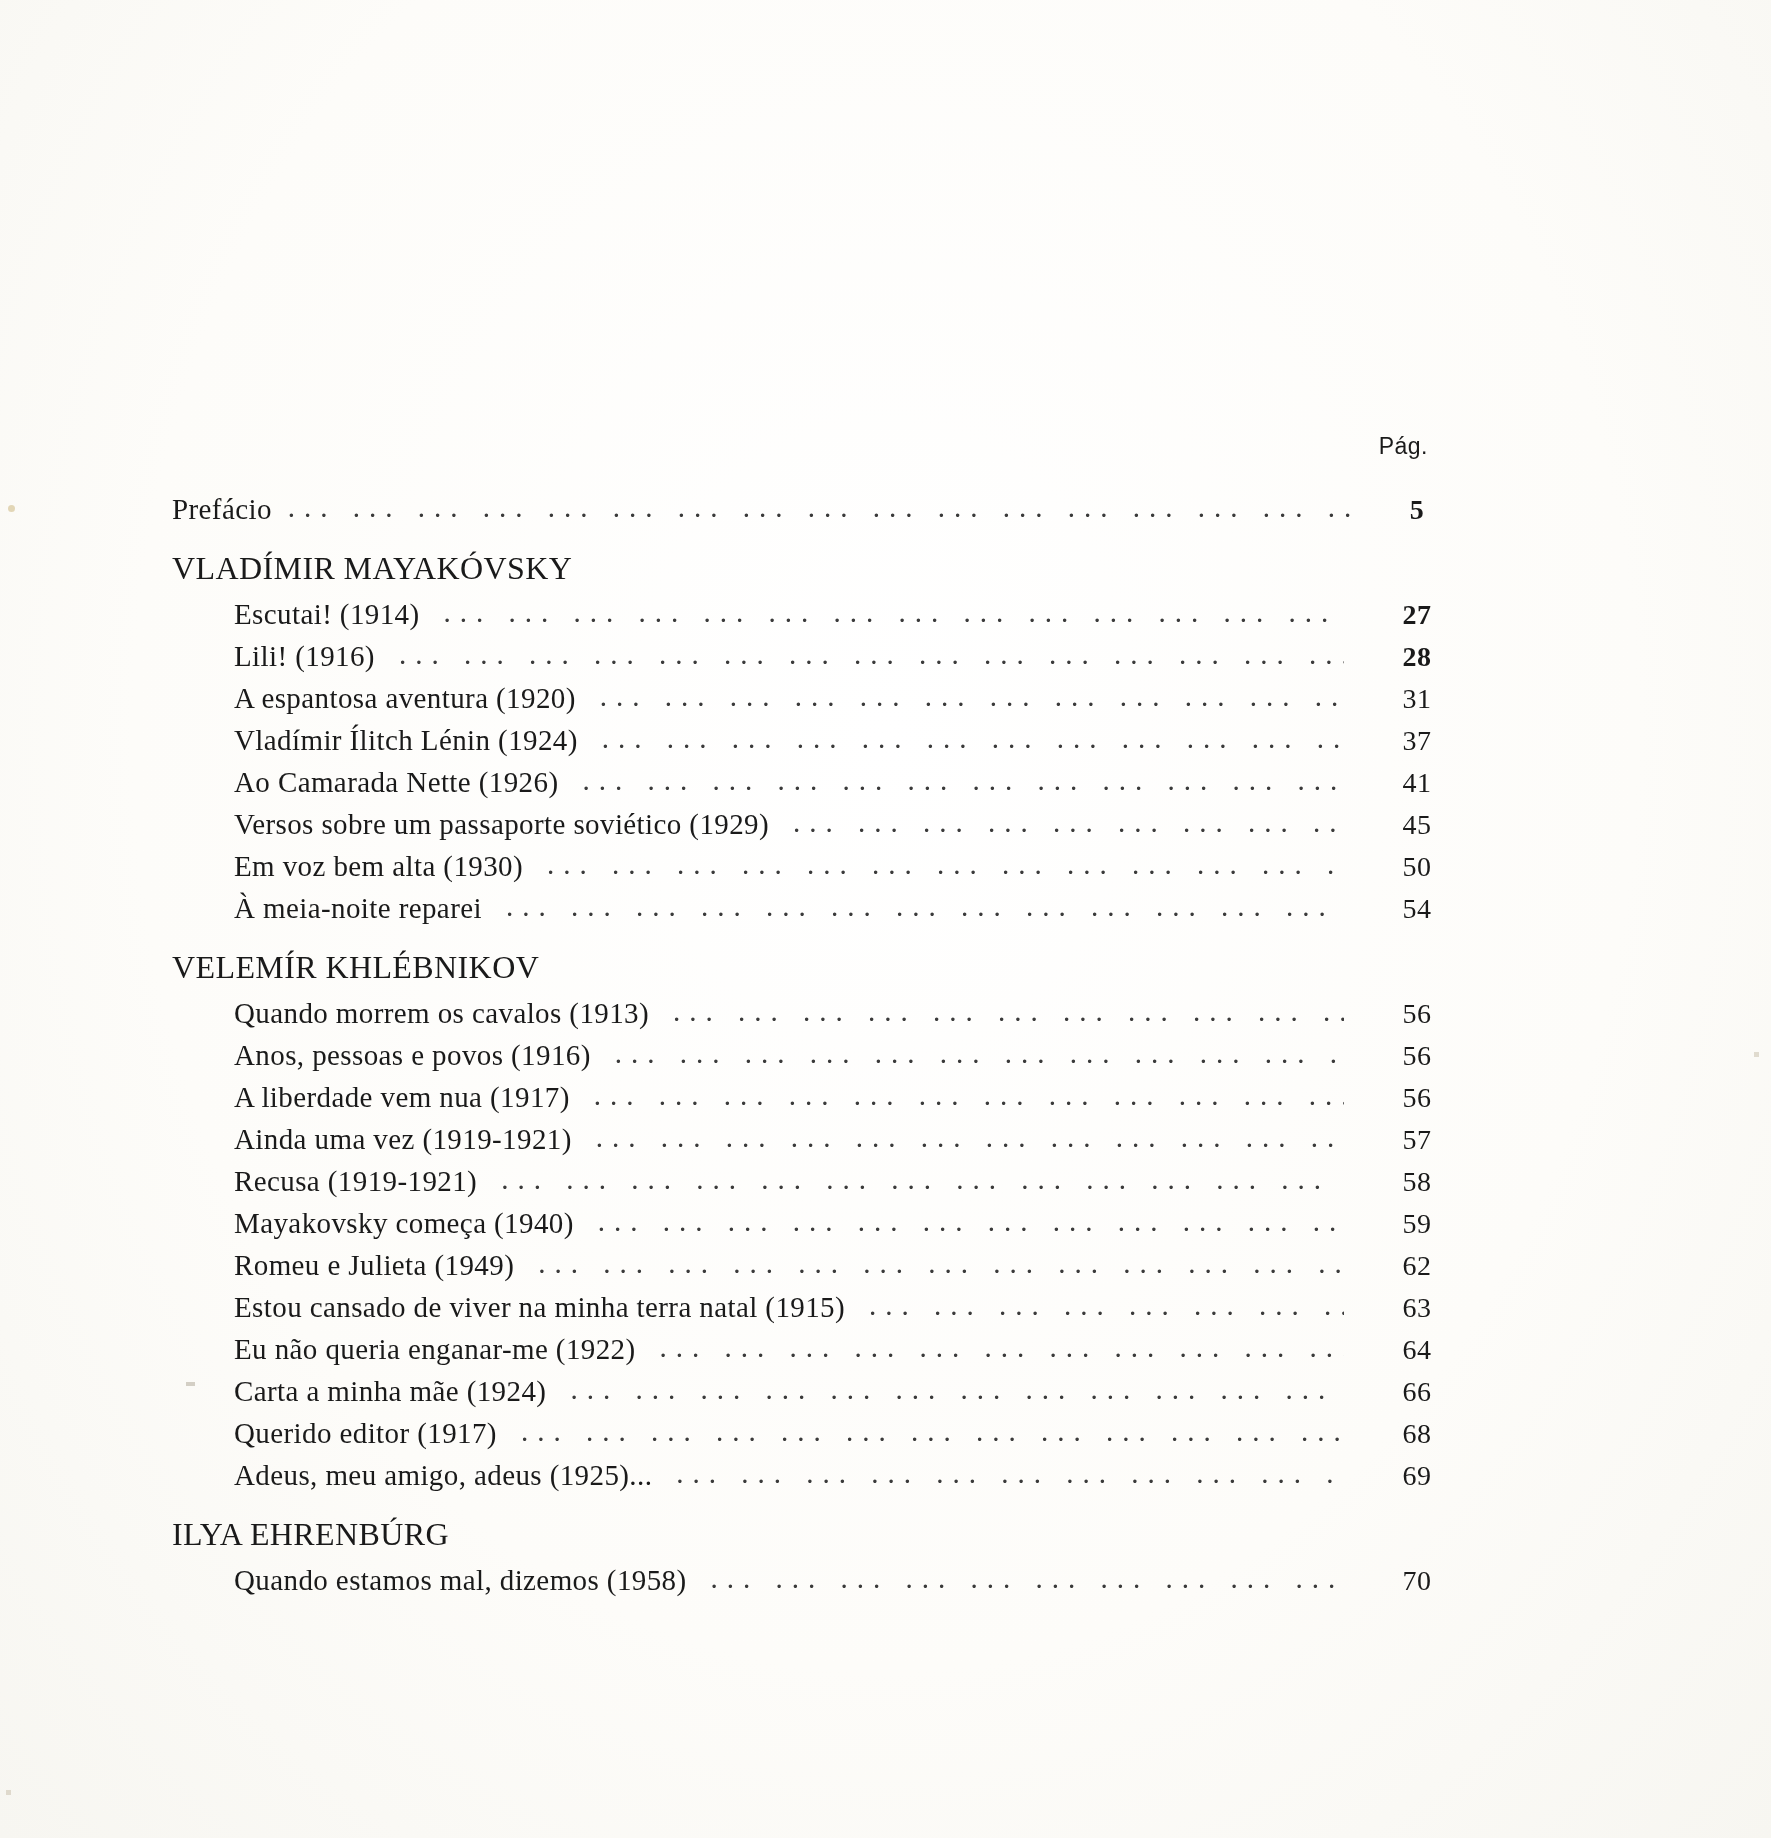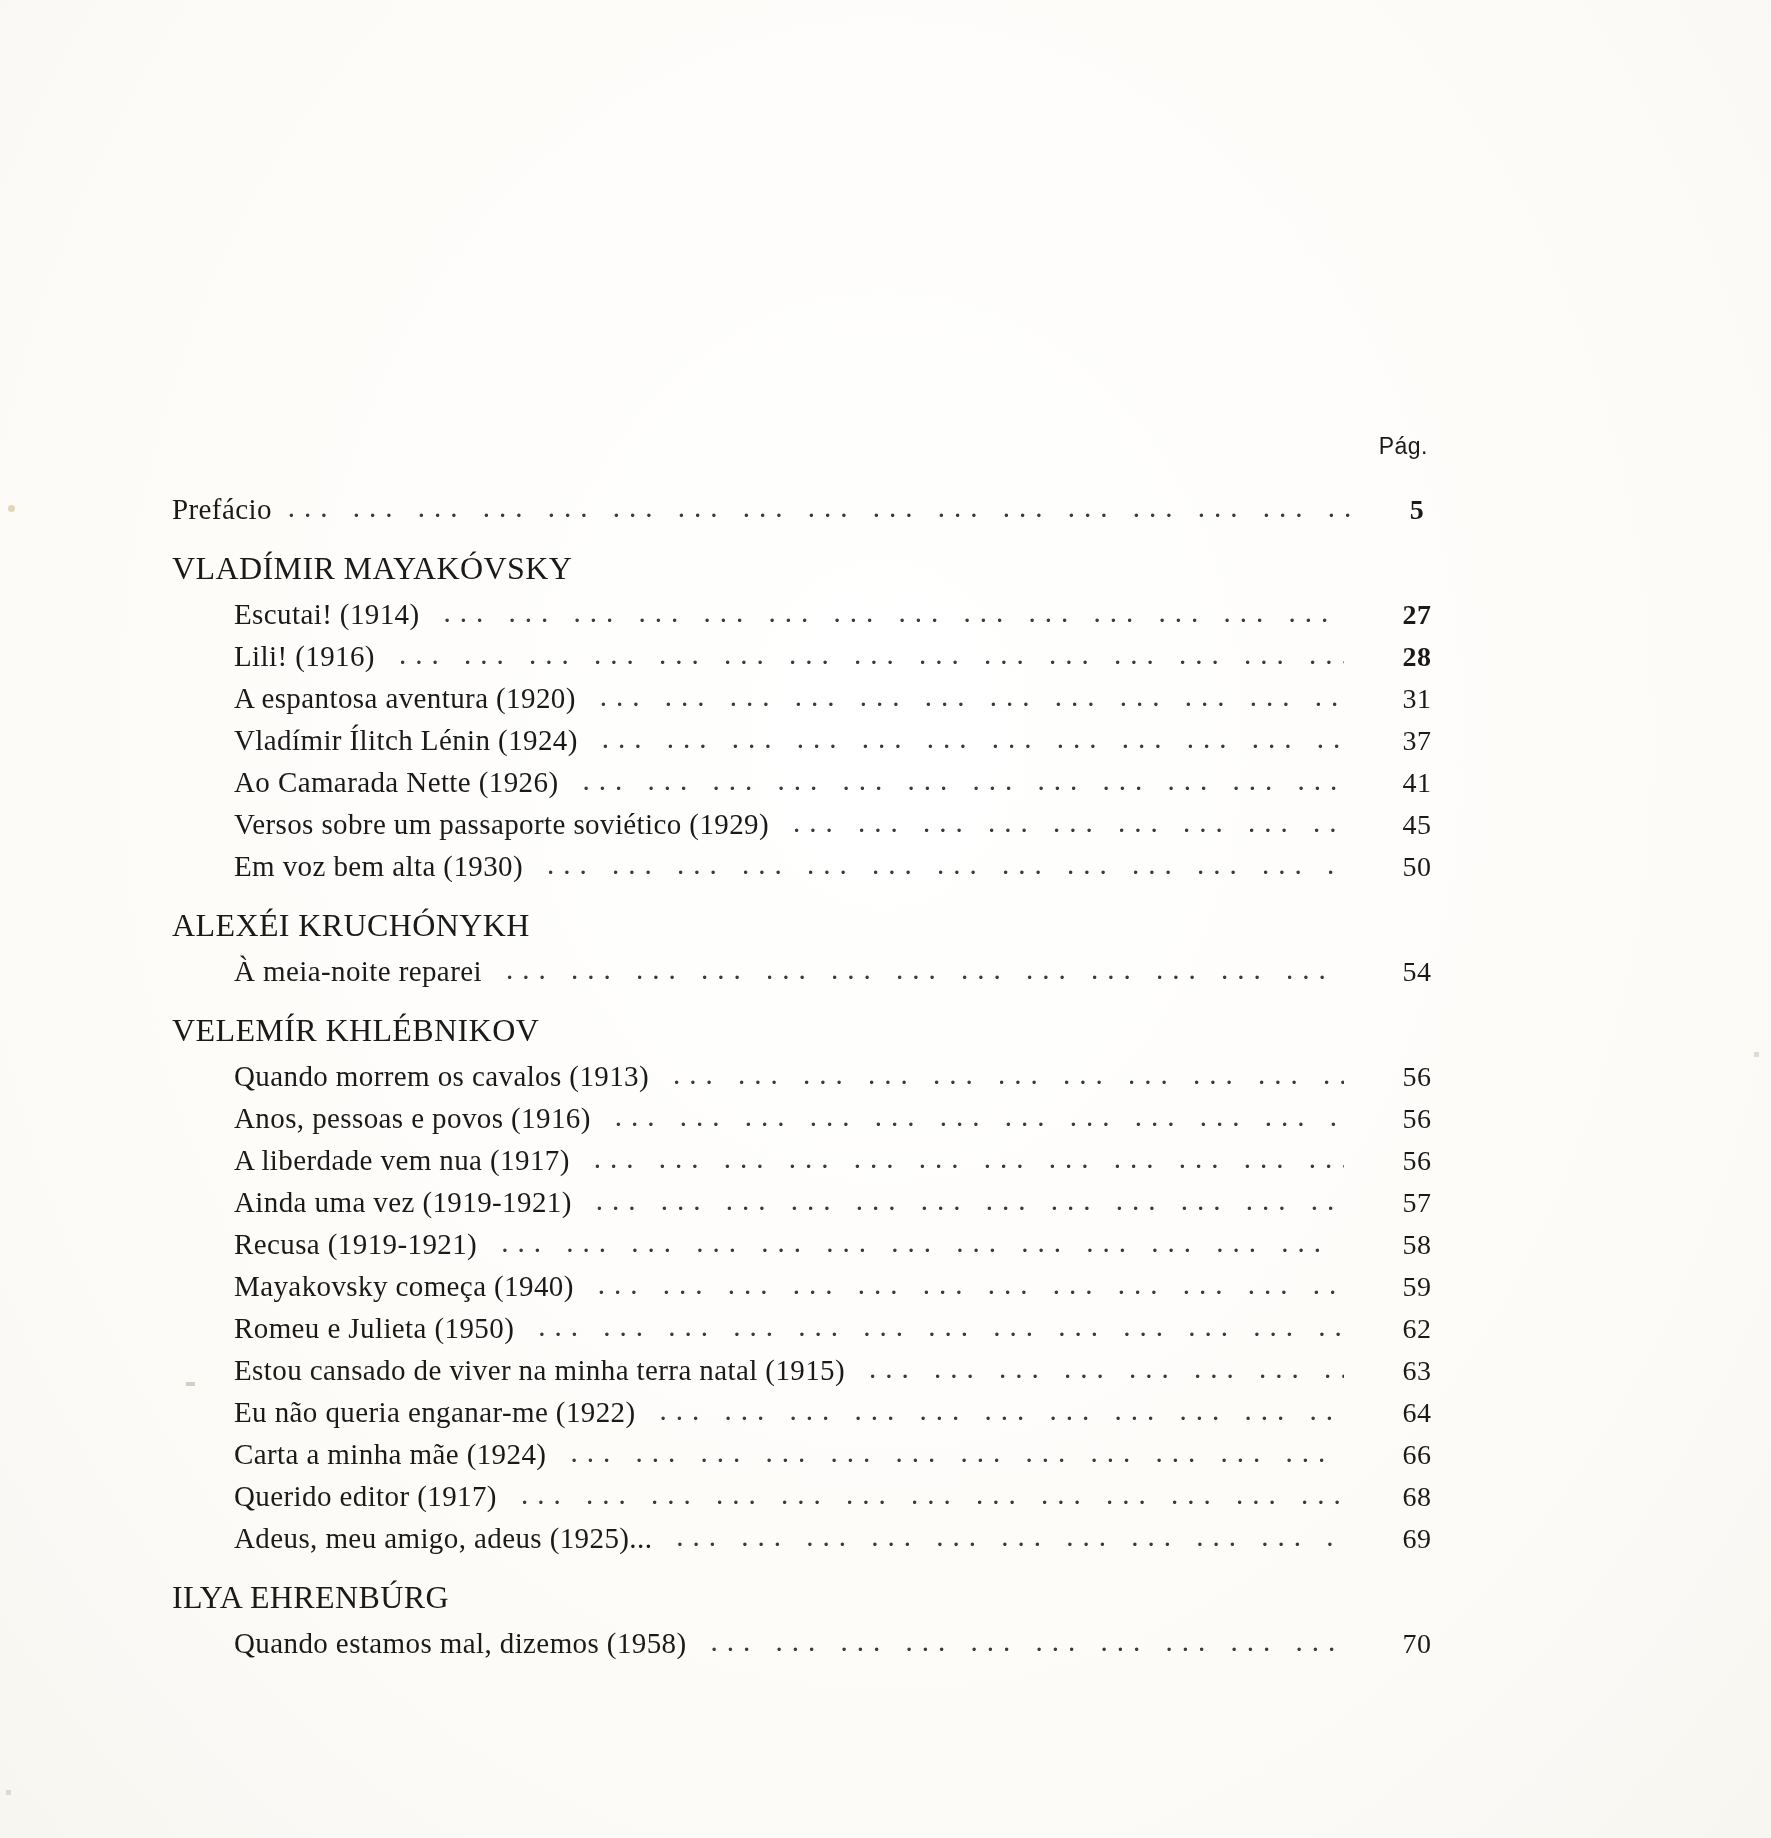--- a/index.html
+++ b/index.html
@@ -175,25 +175,20 @@
       <span class="title">Versos sobre um passaporte soviético (1929)</span>
       <span class="dots">... ... ... ... ... ... ... ... ... ... ... ... ... ... ... ... ... ... ... ...</span>
       <span class="page-num">45</span>
     </div>
     <div class="row entry">
       <span class="title">Em voz bem alta (1930)</span>
       <span class="dots">... ... ... ... ... ... ... ... ... ... ... ... ... ... ... ... ... ... ... ...</span>
       <span class="page-num">50</span>
     </div>
 
-    <div class="row section no-dots">
-      <span class="title">ALEXÉI KRUCHÓNYKH</span>
-      <span class="dots"></span>
-      <span class="page-num"></span>
-    </div>
     <div class="row entry">
       <span class="title">À meia-noite reparei</span>
       <span class="dots">... ... ... ... ... ... ... ... ... ... ... ... ... ... ... ... ... ... ... ...</span>
       <span class="page-num">54</span>
     </div>
 
     <div class="row section no-dots">
       <span class="title">VELEMÍR KHLÉBNIKOV</span>
       <span class="dots"></span>
       <span class="page-num"></span>
@@ -223,21 +218,21 @@
       <span class="dots">... ... ... ... ... ... ... ... ... ... ... ... ... ... ... ... ... ... ... ...</span>
       <span class="page-num">58</span>
     </div>
 
     <div class="row entry">
       <span class="title">Mayakovsky começa (1940)</span>
       <span class="dots">... ... ... ... ... ... ... ... ... ... ... ... ... ... ... ... ... ... ... ...</span>
       <span class="page-num">59</span>
     </div>
     <div class="row entry">
-      <span class="title">Romeu e Julieta (1950)</span>
+      <span class="title">Romeu e Julieta (1949)</span>
       <span class="dots">... ... ... ... ... ... ... ... ... ... ... ... ... ... ... ... ... ... ... ...</span>
       <span class="page-num">62</span>
     </div>
 
     <div class="row entry">
       <span class="title">Estou cansado de viver na minha terra natal (1915)</span>
       <span class="dots">... ... ... ... ... ... ... ... ... ... ... ... ... ... ... ... ... ... ... ...</span>
       <span class="page-num">63</span>
     </div>
     <div class="row entry">

